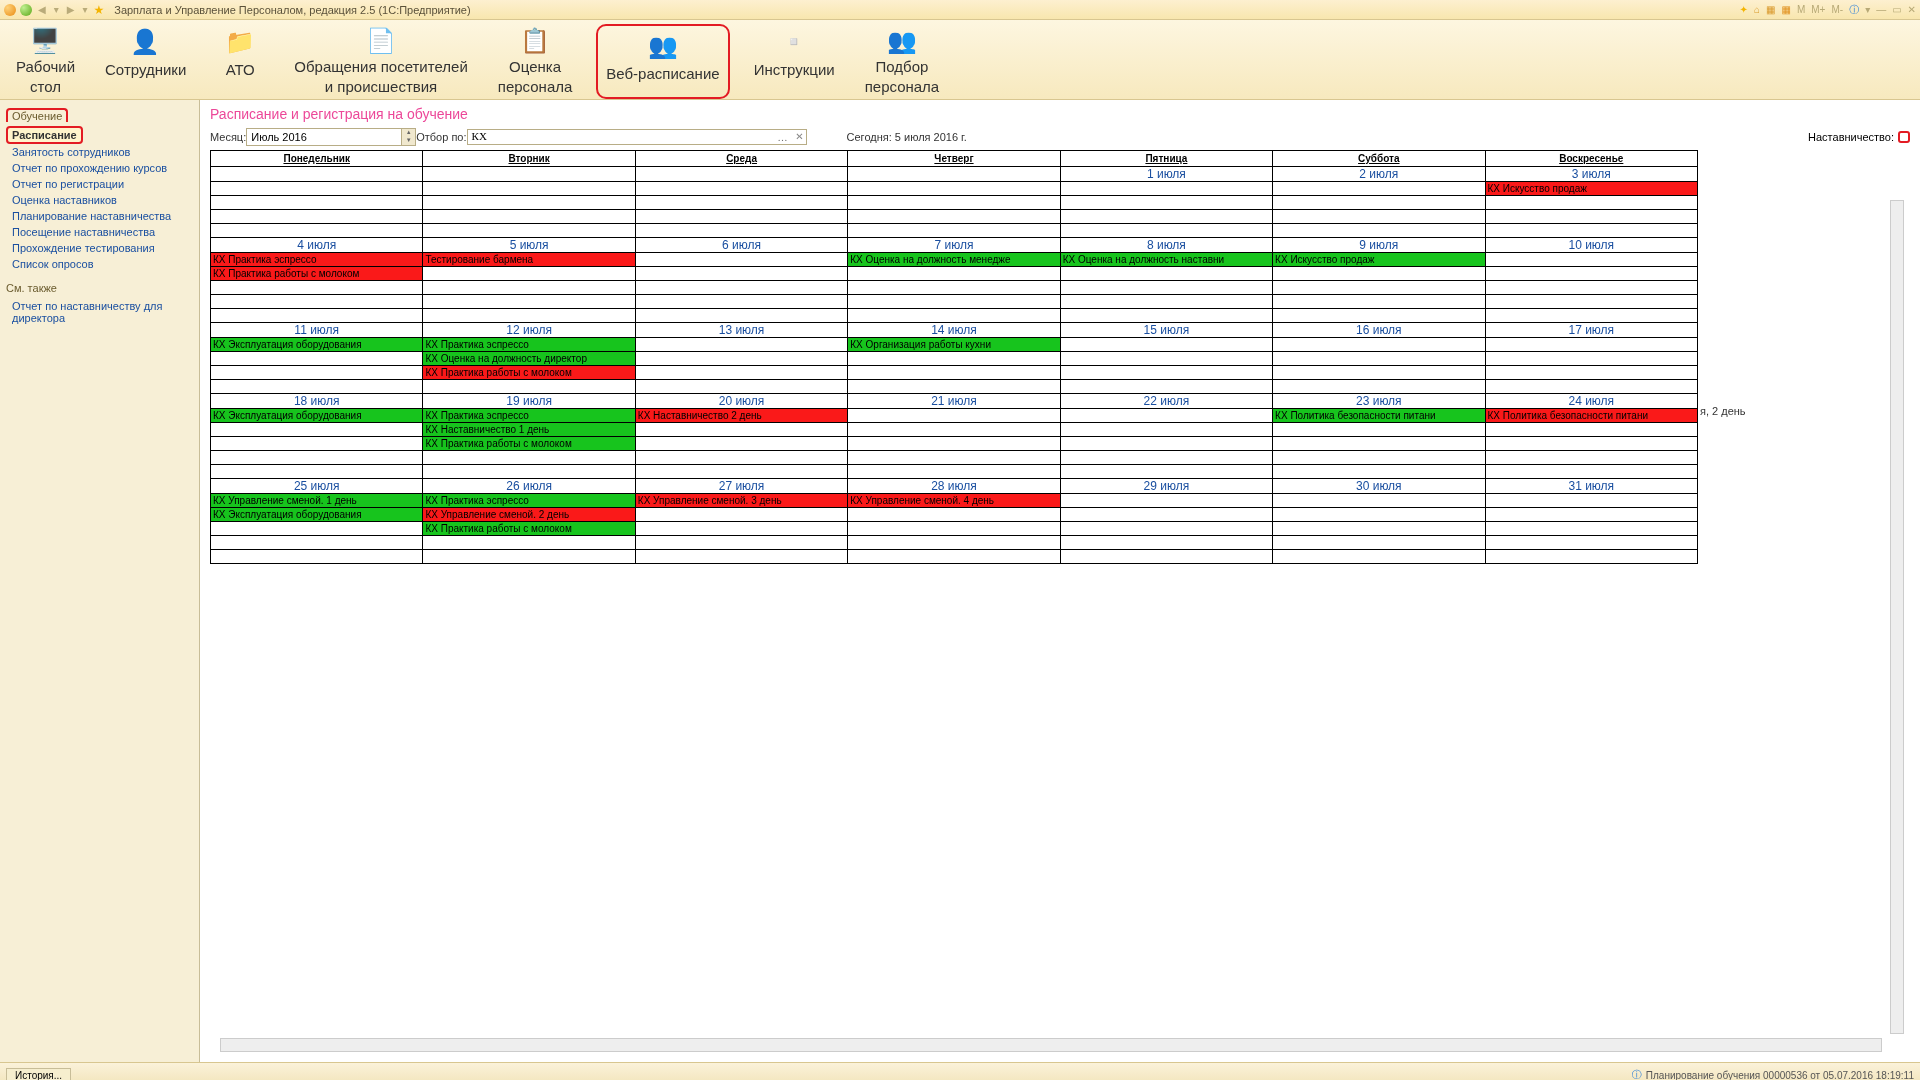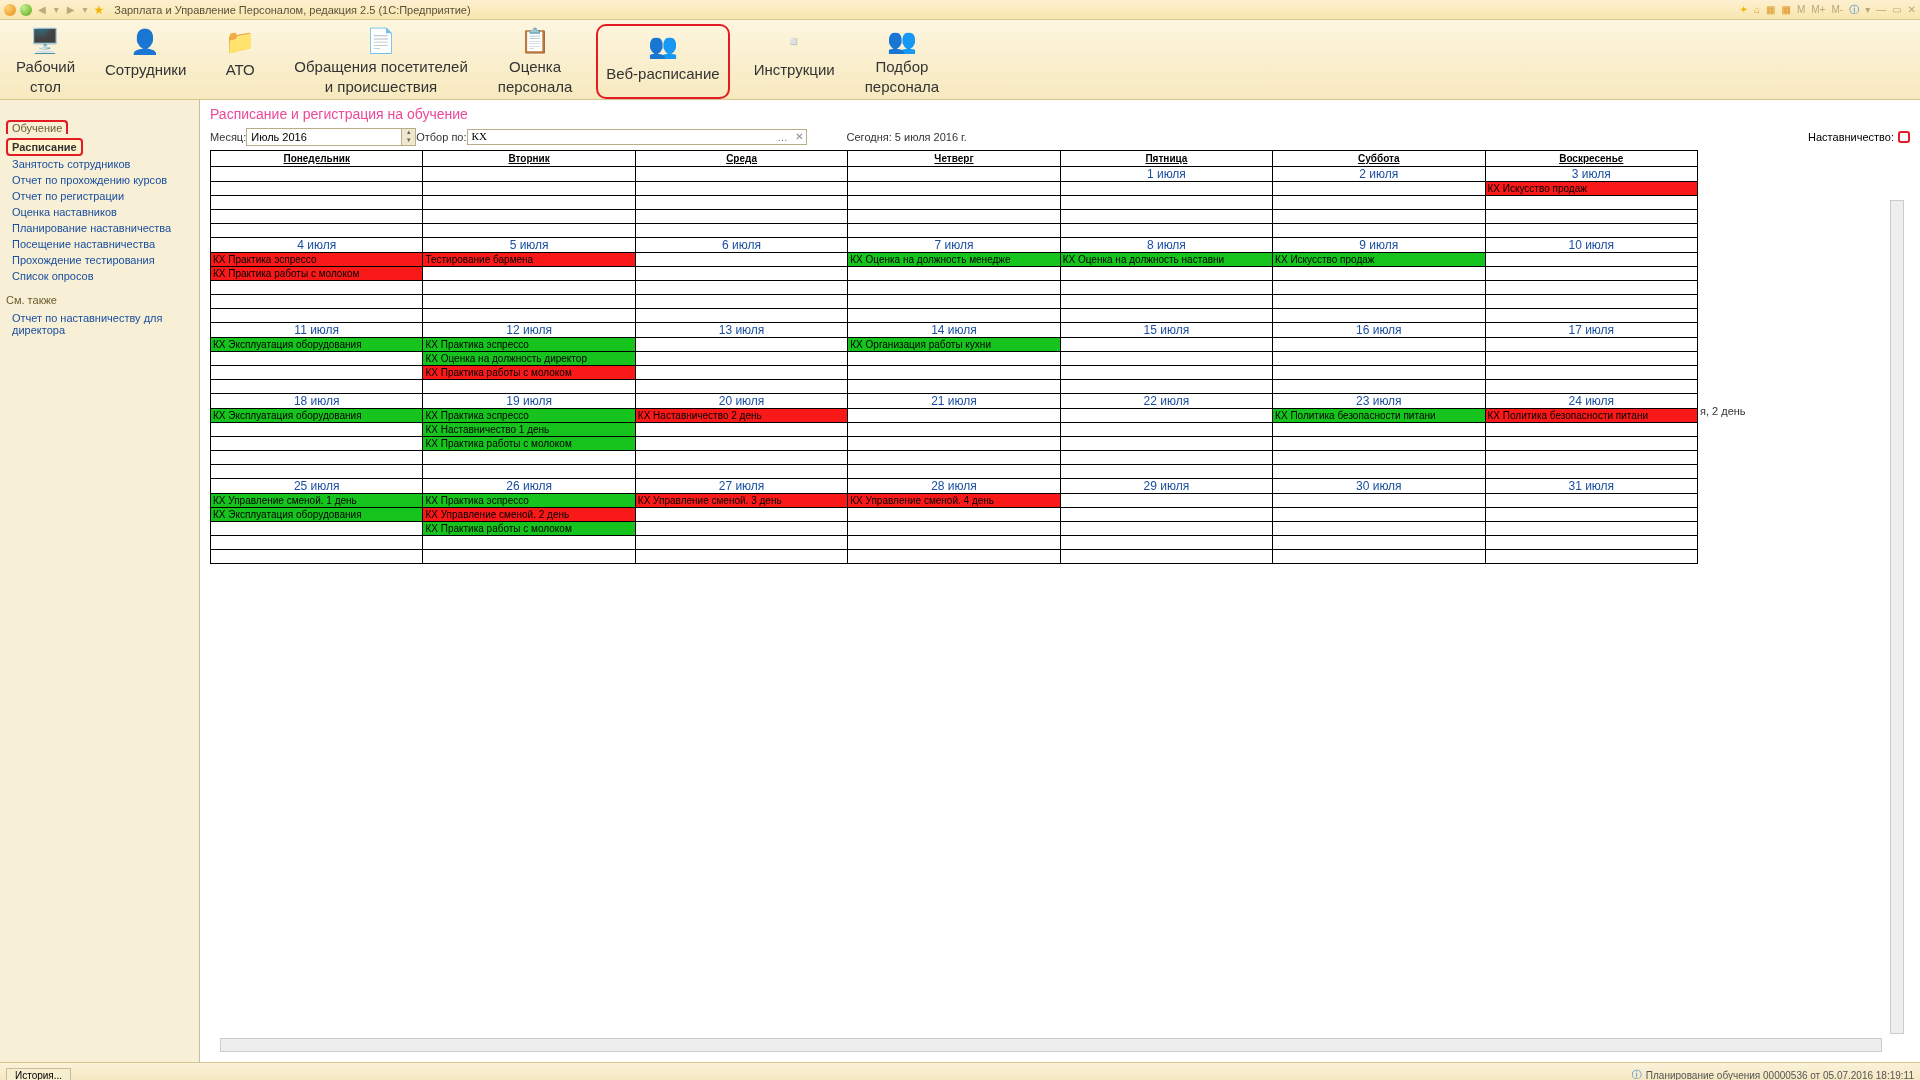--- a/index.html
+++ b/index.html
@@ -13,21 +13,21 @@
   .tb-arrow { color:#b9ab7a; font-size:10px; padding:0 2px; }
   .titlebar-title { margin-left:6px; color:#5a513a; }
   .titlebar .tb-right { margin-left:auto; display:flex; align-items:center; gap:6px; color:#b7a976; font-size:10px; }
   .tb-right span { cursor:default; }
   .toolbar { height:80px; background:linear-gradient(#fdf6e0,#f7e9be); border-bottom:1px solid #d8c690; display:flex; padding:4px 10px 0 10px; gap:18px; }
   .tool-btn { display:flex; flex-direction:column; align-items:center; justify-content:flex-start; width:auto; min-width:60px; padding:2px 6px; text-align:center; cursor:default; color:#2a2a2a; text-decoration:none; }
   .tool-btn .tool-icon { width:32px; height:32px; margin-bottom:2px; display:flex; align-items:center; justify-content:center; font-size:24px; }
   .tool-btn .tool-label { font-size:15px; line-height:20px; color:#333; }
   .tool-btn.highlighted { border:2px solid #e31b23; border-radius:10px; padding:4px 8px; }
   .content { display:flex; height:calc(100% - 20px - 80px - 18px); }
-  .sidebar { width:200px; background:#f7efd6; border-right:1px solid #c8bd98; padding:16px 6px; }
+  .sidebar { width:200px; background:#f7efd6; border-right:1px solid #c8bd98; padding:4px 6px; }
   .sidebar .section-title { color:#6a5b2e; font-size:11px; margin:4px 0; cursor:default; }
   .sidebar a { display:block; color:#1a4fa0; text-decoration:none; padding:2px 0 2px 6px; font-size:11px; }
   .sidebar a.highlighted { border:2px solid #e31b23; border-radius:4px; background:#fff4cc; font-weight:bold; color:#333; padding:1px 4px; display:inline-block; }
   .section-title.highlighted-top { border:2px solid #e31b23; border-bottom:none; border-radius:4px 4px 0 0; padding:0 4px; display:inline-block; }
   .main { flex:1; padding:6px 10px; overflow:hidden; position:relative; }
   .page-header { color:#ec4899; font-size:14px; margin-bottom:6px; }
   .controls-row { display:flex; align-items:center; margin-bottom:4px; }
   .controls-row label { color:#333; }
   .month-input { width:170px; height:18px; border:1px solid #b8ad86; padding:0 4px; background:#fff; display:flex; align-items:center; position:relative; }
   .month-input .spin { position:absolute; right:0; top:0; bottom:0; width:14px; border-left:1px solid #b8ad86; display:flex; flex-direction:column; }

